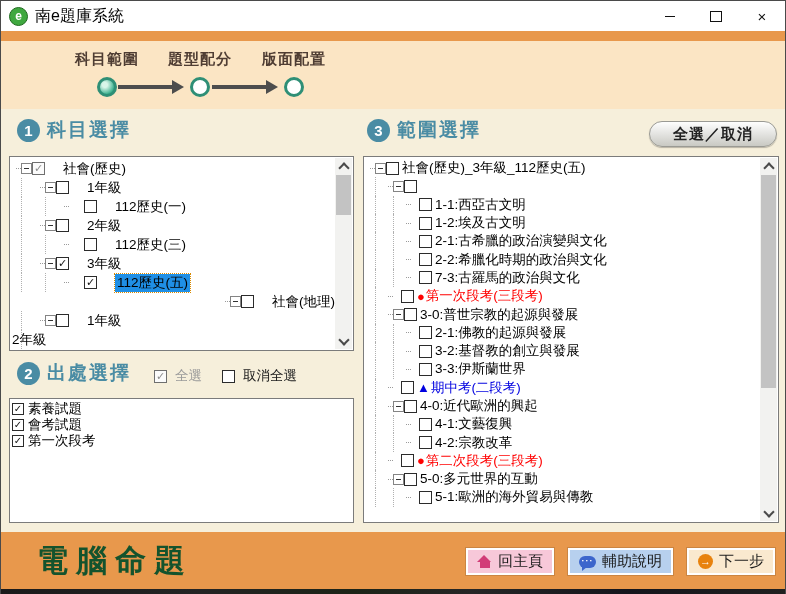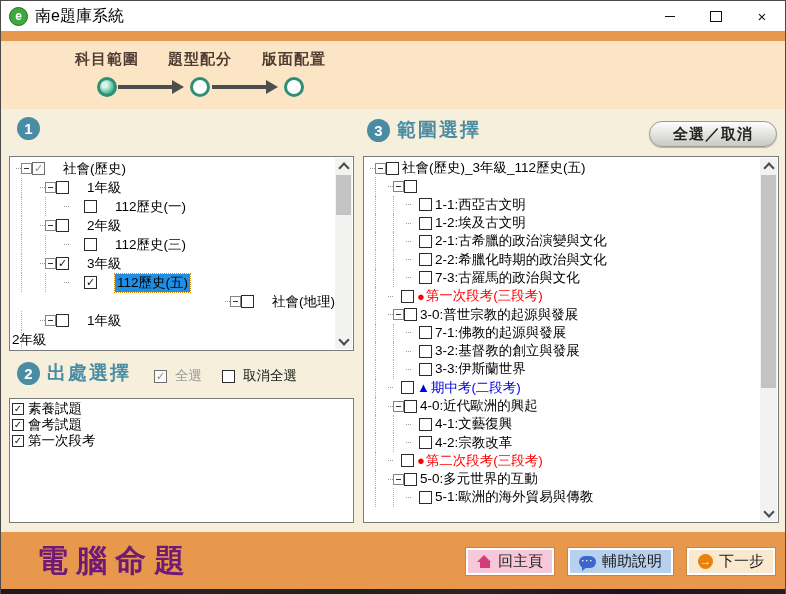--- a/index.html
+++ b/index.html
@@ -69,21 +69,21 @@
   .lrow{display:flex;align-items:center;height:16px;gap:4px;}
   .lcb{flex:none;width:12px;height:12px;border:1px solid #2b2b2b;background:#fff;box-sizing:border-box;
     font-size:10px;font-weight:bold;line-height:10px;text-align:center;color:#111;}
   .lrow .lab{font-size:13.5px;color:#000;}
   
   .pill-btn{position:absolute;left:648px;top:120px;width:128px;height:26px;border-radius:13px;
     background:linear-gradient(#fefefe,#c9c9c3);border:1px solid #9a9a94;box-sizing:border-box;
     display:flex;align-items:center;justify-content:center;font-size:15px;font-weight:bold;color:#222;letter-spacing:1px;
     box-shadow:0 1px 1px rgba(0,0,0,0.25);}
   
-  .brand{position:absolute;left:36px;top:8px;font-size:31px;font-weight:bold;color:#701a75;letter-spacing:8px;}
+  .brand{position:absolute;left:36px;top:8px;font-size:31px;font-weight:bold;color:#14532d;letter-spacing:8px;}
   .foot-btns{position:absolute;right:10px;top:16px;display:flex;gap:14px;}
   .foot-btn{height:27px;border:2px solid #FFFFFF;box-sizing:border-box;display:flex;align-items:center;
     padding:0 9px;gap:6px;font-size:15px;color:#1a1a1a;box-shadow:0 0 0 1px rgba(0,0,0,0.12);}
   .icon-home{position:relative;width:15px;height:13px;flex:none;}
   .icon-home .roof{position:absolute;left:0;top:0;width:0;height:0;border-left:7.5px solid transparent;border-right:7.5px solid transparent;border-bottom:7px solid #D23C78;}
   .icon-home .base{position:absolute;left:2.5px;top:7px;width:10px;height:6px;background:#D23C78;}
   .icon-chat{position:relative;width:17px;height:12px;border-radius:6px;background:#3C66CC;flex:none;
     color:#fff;font-size:9px;font-weight:bold;line-height:10px;text-align:center;letter-spacing:1px;}
   .icon-chat::after{content:'';position:absolute;left:3px;bottom:-3px;width:0;height:0;
     border-top:4px solid #3C66CC;border-right:5px solid transparent;}
@@ -127,20 +127,21 @@
     <div class="step-circle" style="left:189px"></div>
     <div class="arrow" style="left:211px;top:39px">
         <span class="shaft"></span>
         <span class="head"></span>
       </div>
     <div class="step-circle" style="left:283px"></div>
   </div>
 
   <div class="sec-head" style="left:16px;top:116px">
     <span class="num">1</span>
+    <span class="sec-title">科目選擇</span>
   </div>
 
   <div class="box" style="left:8px;top:155px;width:345px;height:195px">
     <div class="tree" id="subject-tree">
         <div class="trow" style="height: 19px;">
           <span class="pad" style="width: 4px;"></span>
           <span class="stub"></span>
           <span class="exp"></span>
           <span class="cb on gray">✓</span>
           <span class="pad" style="width: 18px;"></span>
@@ -362,21 +363,21 @@
           <span class="tlabel">3-0:普世宗教的起源與發展</span>
         </div>
         <div class="trow" style="height: 18.3px;">
           <span class="guide" style="left: 9px;"></span>
           <span class="guide" style="left: 27px;"></span>
           <span class="pad" style="width: 40px;"></span>
           <span class="stub"></span>
           <span class="pad" style="width: 8px;"></span>
           <span class="cb"></span>
           <span class="pad" style="width: 3px;"></span>
-          <span class="tlabel">7-1:佛教的起源與發展</span>
+          <span class="tlabel">2-1:佛教的起源與發展</span>
         </div>
         <div class="trow" style="height: 18.3px;">
           <span class="guide" style="left: 9px;"></span>
           <span class="guide" style="left: 27px;"></span>
           <span class="pad" style="width: 40px;"></span>
           <span class="stub"></span>
           <span class="pad" style="width: 8px;"></span>
           <span class="cb"></span>
           <span class="pad" style="width: 3px;"></span>
           <span class="tlabel">3-2:基督教的創立與發展</span>

